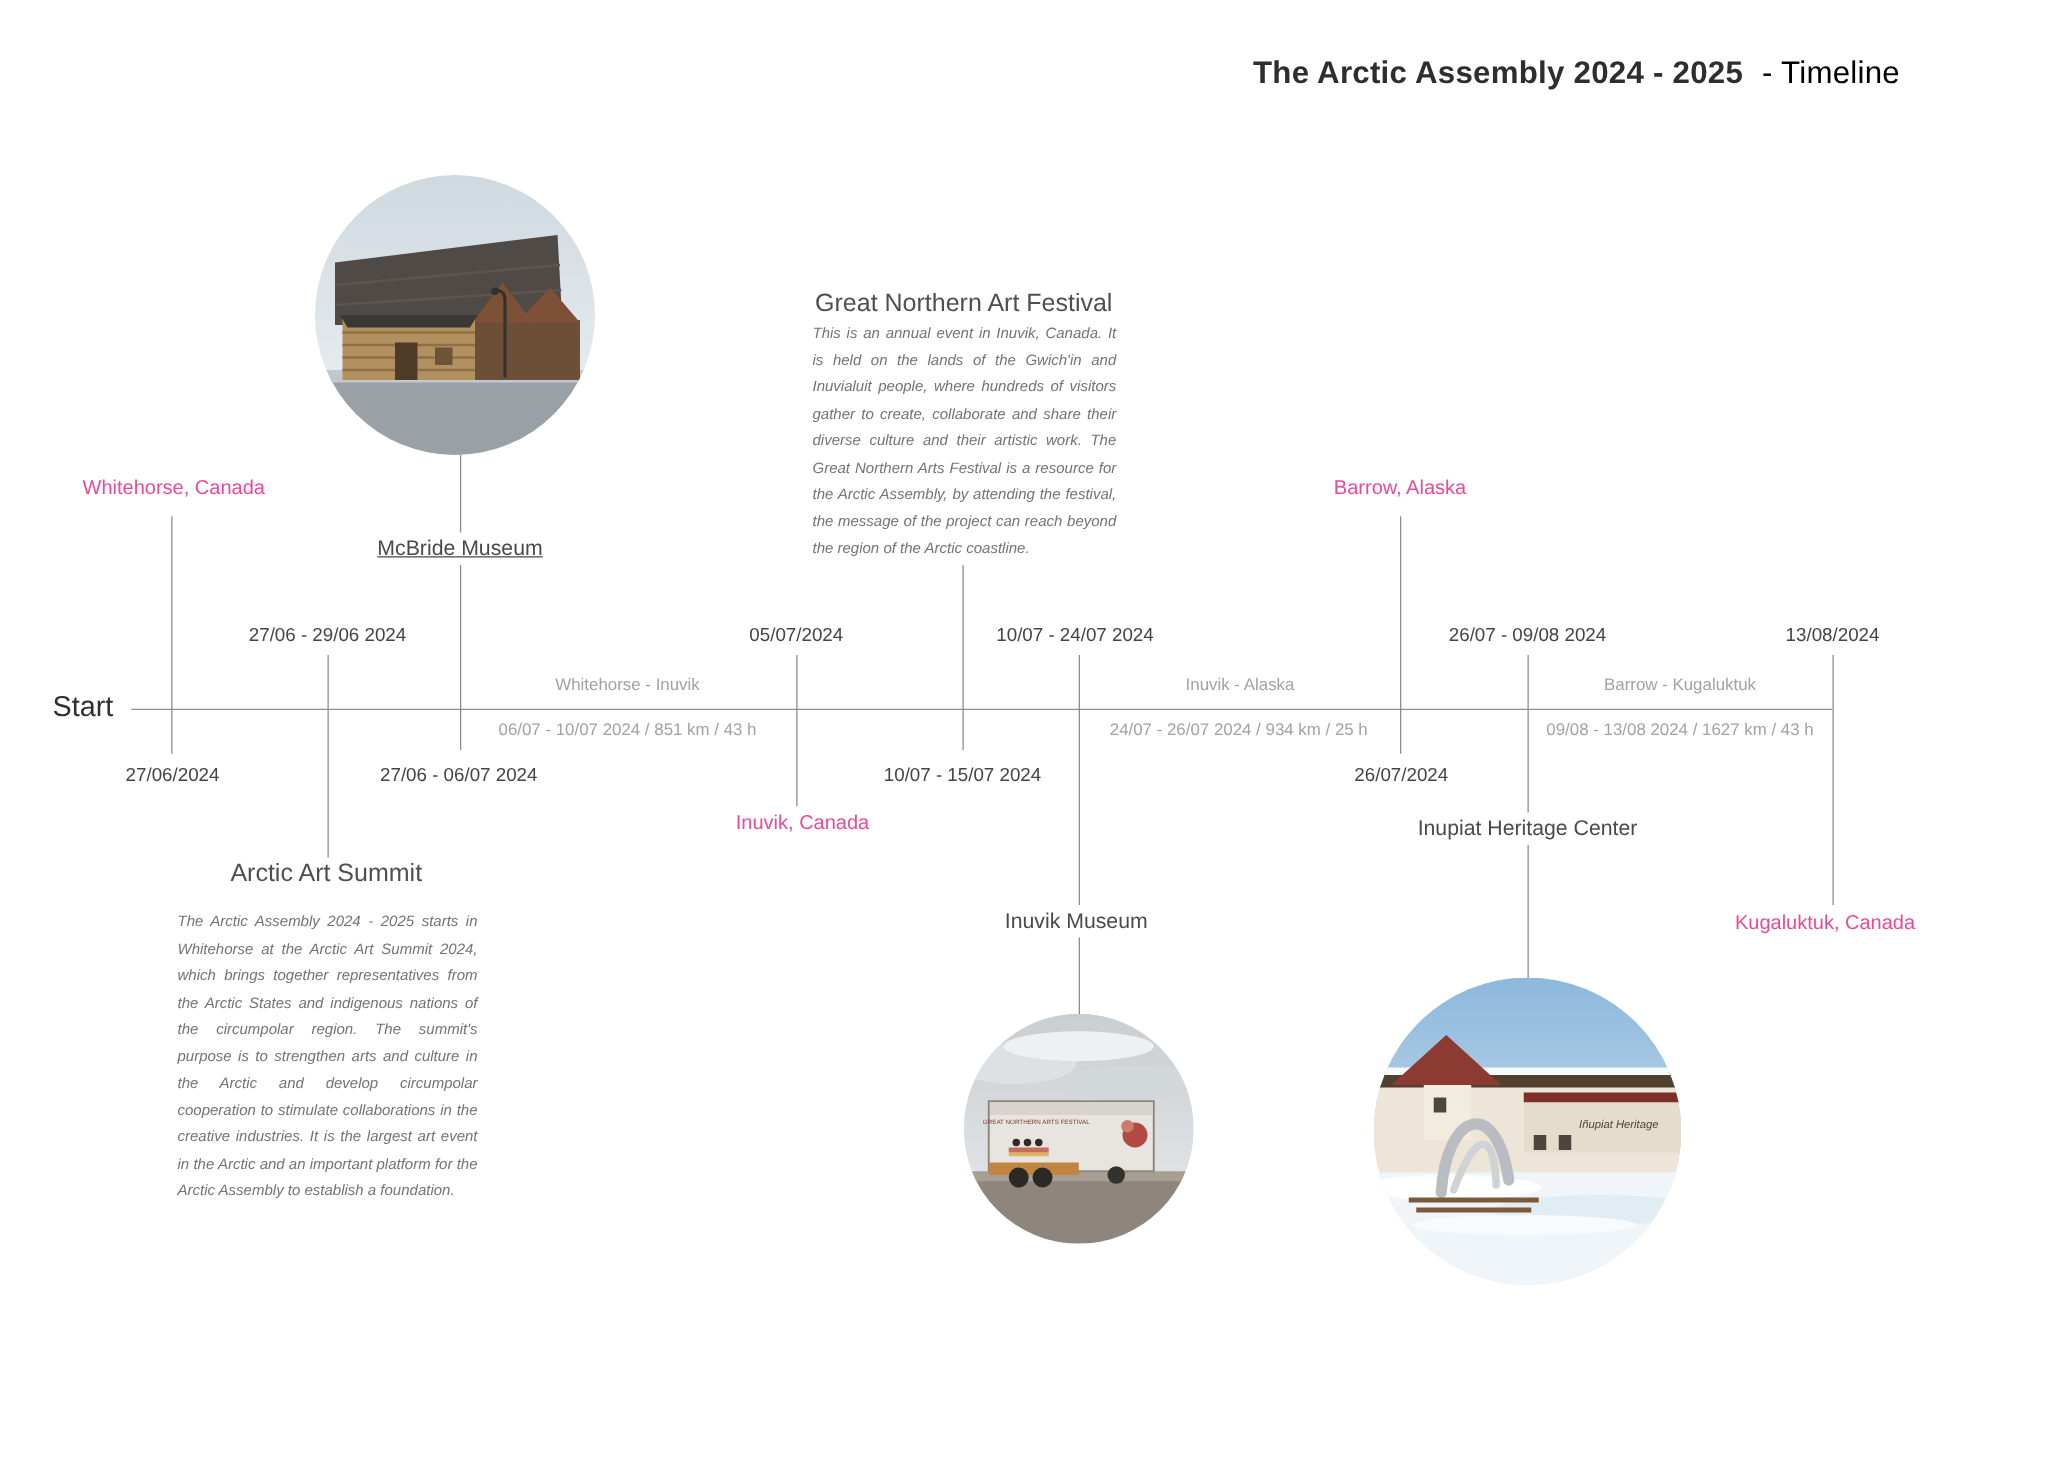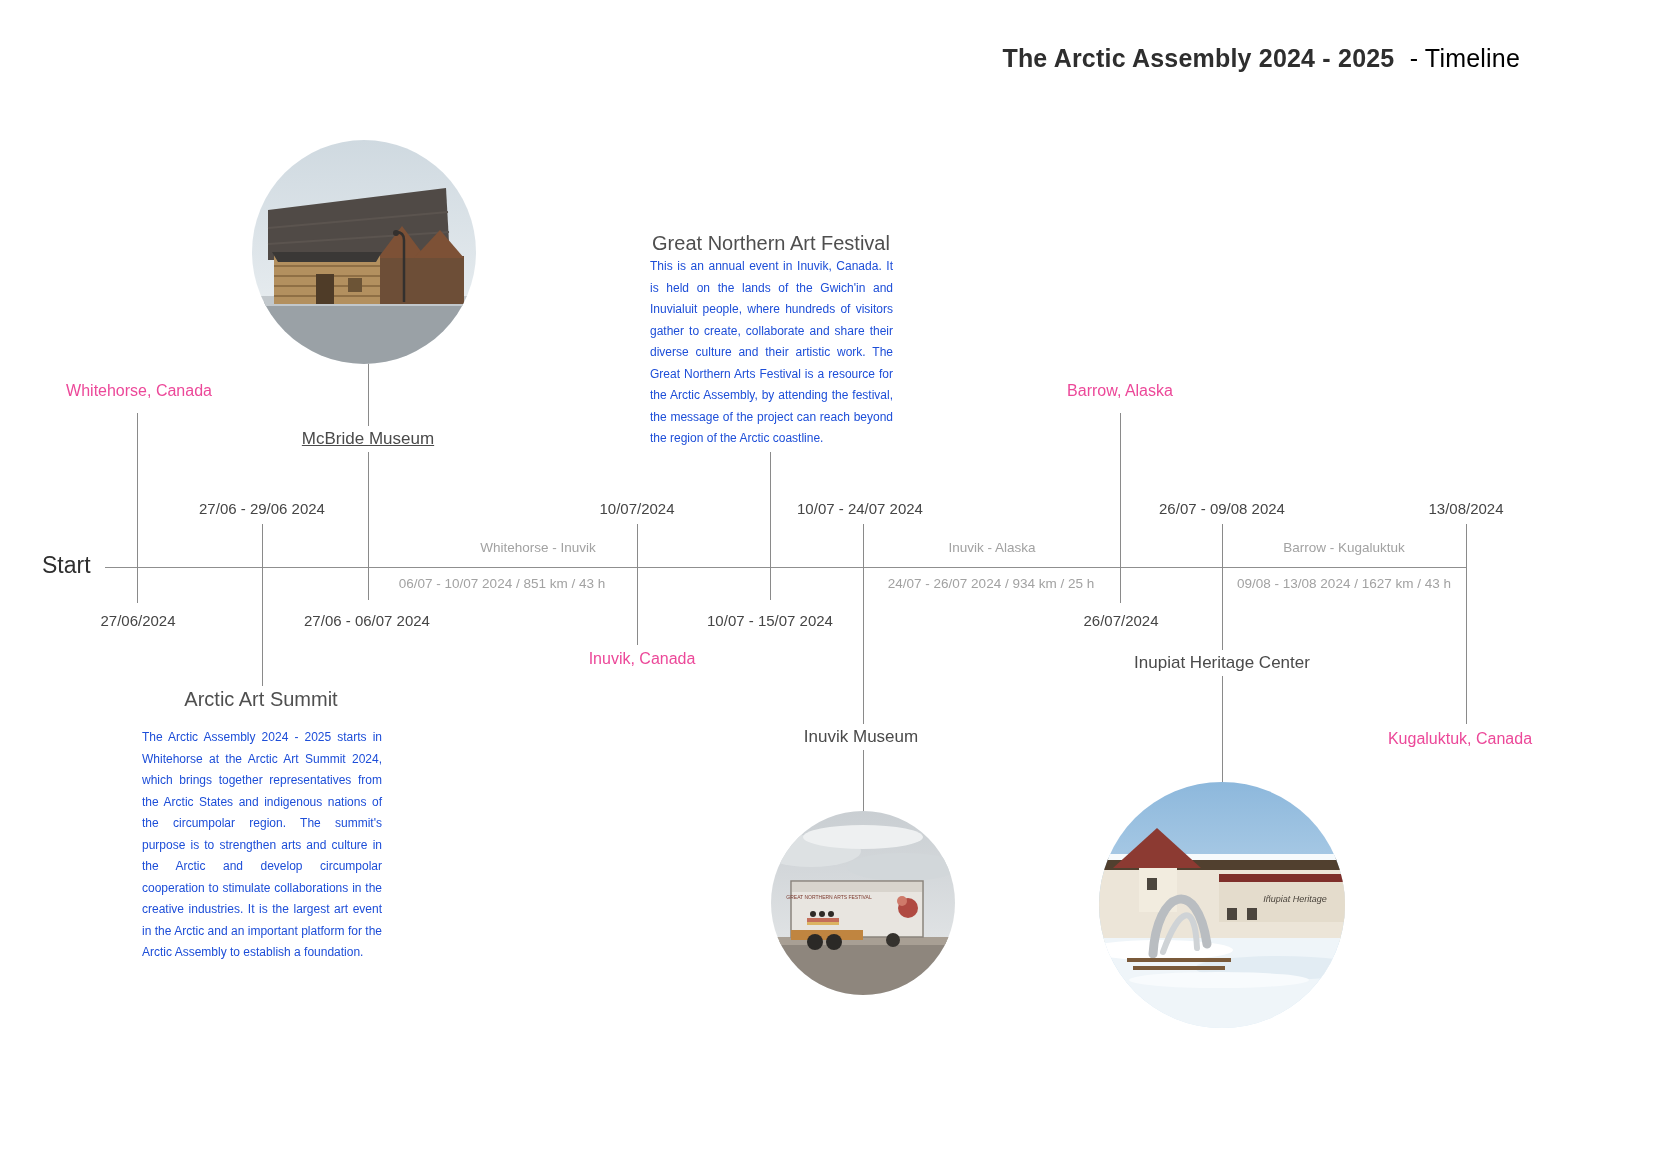--- a/index.html
+++ b/index.html
@@ -82,23 +82,24 @@
   .section-title {
     position: absolute;
     font-size: 20px;
     color: #4f4f4f;
     z-index: 3;
   }
   .description {
     position: absolute;
     font-size: 12px;
     line-height: 21.5px;
-    color: #1d4ed8;
+    color: #737373;
     text-align: justify;
     z-index: 3;
+    font-style: italic;
   }
   .seg-route {
     position: absolute;
     font-size: 13.5px;
     color: #a2a2a2;
     z-index: 2;
   }
   .seg-details {
     position: absolute;
     font-size: 13.5px;
@@ -163,25 +164,25 @@
       <polygon points="20,112 130,112 124,122 26,122" fill="#3a3836"></polygon>
       <rect x="64" y="134" width="18" height="30" fill="#4f3c28"></rect>
       <rect x="96" y="138" width="14" height="14" fill="#6c5436"></rect>
       <path d="M152 162 V100 Q152 92 144 92" fill="none" stroke="#33302e" stroke-width="2.5"></path>
       <circle cx="144" cy="93" r="3" fill="#33302e"></circle>
     </svg>
   </div>
   <div class="poi-label label-bg centered" style="left:368px; top:426px;text-decoration:underline;">McBride Museum</div>
   <div class="date-label centered" style="left:367px; top:612px;">27/06 - 06/07 2024</div>
 
-  <div class="seg-route centered" style="left:502px; top:540px;margin-left:36px;">Whitehorse - Inuvik</div>
+  <div class="seg-route centered" style="left:502px; top:540px;">Whitehorse - Inuvik</div>
   <div class="seg-details centered" style="left:502px; top:576px;">06/07 - 10/07 2024 / 851 km / 43 h</div>
 
   <div class="vline" style="left:637px; top:524px; height:121px;"></div>
-  <div class="date-label centered" style="left:637px; top:500px;">10/07/2024</div>
+  <div class="date-label centered" style="left:637px; top:500px;">05/07/2024</div>
   <div class="place-label centered" style="left:642px; top:650px;">Inuvik, Canada</div>
 
   <div class="vline" style="left:770px; top:452px; height:148px;"></div>
   <div class="section-title centered" style="left:771px; top:232px;">Great Northern Art Festival</div>
   <div class="description" style="left:650px; top:256px; width:243px;">This is an annual event in Inuvik, Canada. It is held on the lands of the Gwich'in and Inuvialuit people, where hundreds of visitors gather to create, collaborate and share their diverse culture and their artistic work. The Great Northern Arts Festival is a resource for the Arctic Assembly, by attending the festival, the message of the project can reach beyond the region of the Arctic coastline.</div>
   <div class="date-label centered" style="left:770px; top:612px;">10/07 - 15/07 2024</div>
 
   <div class="vline" style="left:863px; top:524px; height:288px;"></div>
   <div class="date-label centered" style="left:860px; top:500px;">10/07 - 24/07 2024</div>
   <div class="poi-label label-bg centered" style="left:861px; top:724px;">Inuvik Museum</div>

